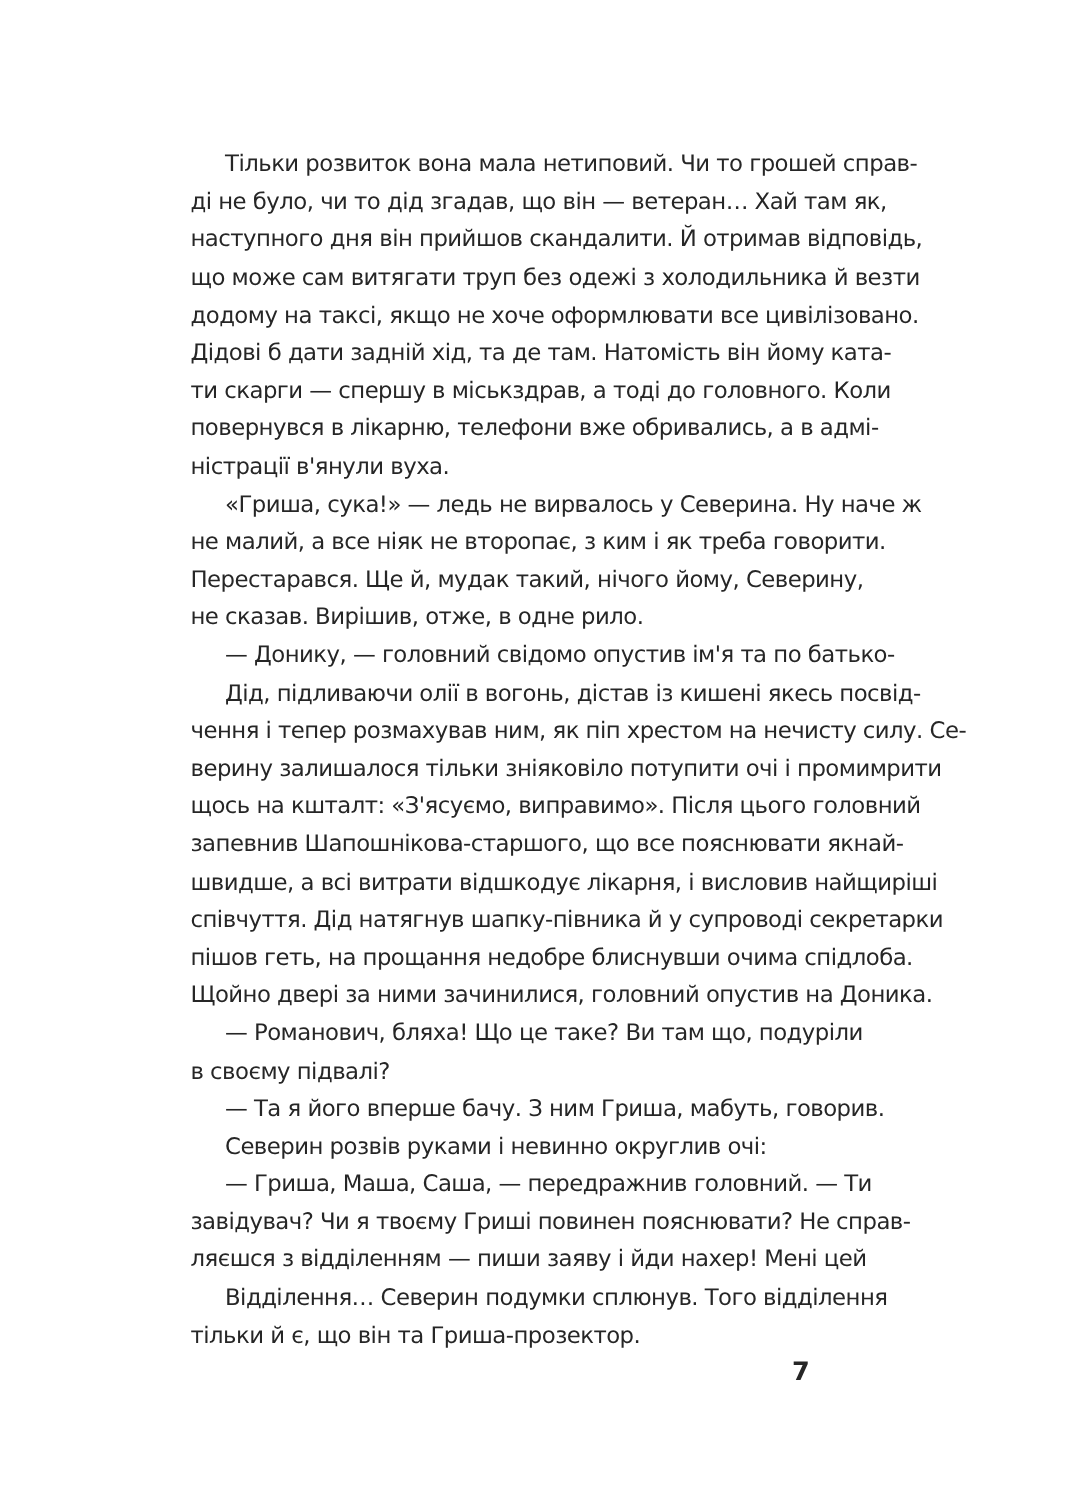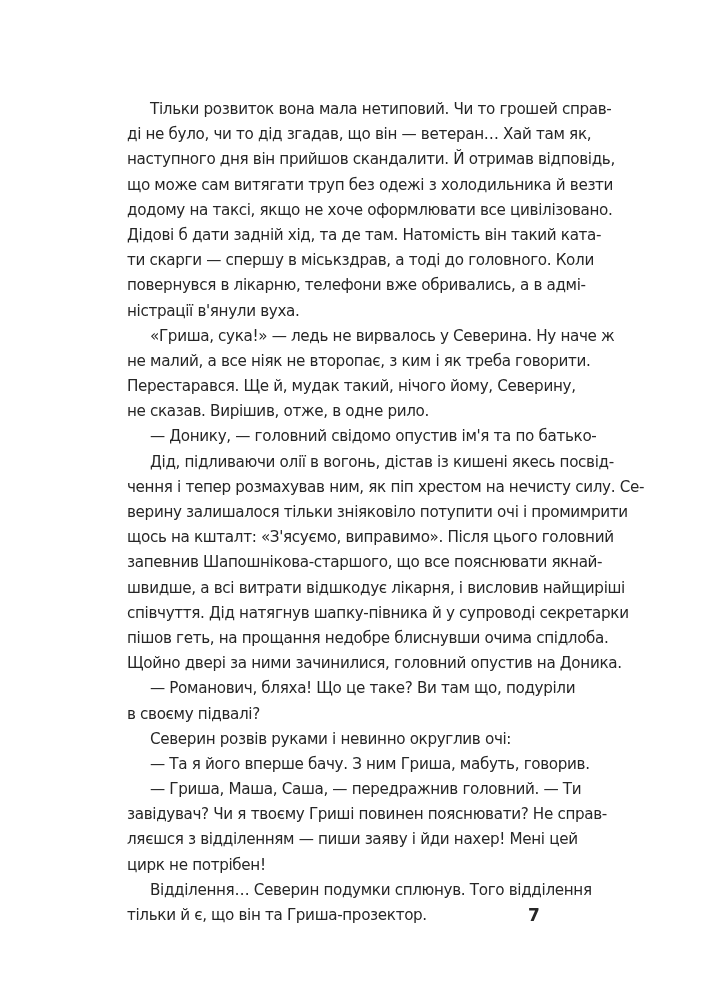--- a/index.html
+++ b/index.html
@@ -57,44 +57,43 @@
 </head>
 <body>
 
 <div class="page">
   <div class="text-block">
     <span class="line indent">Тільки розвиток вона мала нетиповий. Чи то грошей справ-</span>
     <span class="line">ді не було, чи то дід згадав, що він — ветеран… Хай там як,</span>
     <span class="line">наступного дня він прийшов скандалити. Й отримав відповідь,</span>
     <span class="line">що може сам витягати труп без одежі з холодильника й везти</span>
     <span class="line">додому на таксі, якщо не хоче оформлювати все цивілізовано.</span>
-    <span class="line">Дідові б дати задній хід, та де там. Натомість він такий ката-</span>
+    <span class="line">Дідові б дати задній хід, та де там. Натомість він йому ката-</span>
     <span class="line">ти скарги — спершу в міськздрав, а тоді до головного. Коли</span>
     <span class="line">повернувся в лікарню, телефони вже обривались, а в адмі-</span>
     <span class="line last">ністрації в'янули вуха.</span>
     <span class="line indent">«Гриша, сука!» — ледь не вирвалось у Северина. Ну наче ж</span>
     <span class="line">не малий, а все ніяк не второпає, з ким і як треба говорити.</span>
     <span class="line">Перестарався. Ще й, мудак такий, нічого йому, Северину,</span>
     <span class="line last">не сказав. Вирішив, отже, в одне рило.</span>
     <span class="line indent">— Донику, — головний свідомо опустив ім'я та по батько-</span>
     <span class="line indent">Дід, підливаючи олії в вогонь, дістав із кишені якесь посвід-</span>
     <span class="line">чення і тепер розмахував ним, як піп хрестом на нечисту силу. Се-</span>
     <span class="line">верину залишалося тільки зніяковіло потупити очі і промимрити</span>
     <span class="line">щось на кшталт: «З'ясуємо, виправимо». Після цього головний</span>
     <span class="line">запевнив Шапошнікова-старшого, що все пояснювати якнай-</span>
     <span class="line">швидше, а всі витрати відшкодує лікарня, і висловив найщиріші</span>
     <span class="line">співчуття. Дід натягнув шапку-півника й у супроводі секретарки</span>
     <span class="line">пішов геть, на прощання недобре блиснувши очима спідлоба.</span>
     <span class="line last">Щойно двері за ними зачинилися, головний опустив на Доника.</span>
     <span class="line indent">— Романович, бляха! Що це таке? Ви там що, подуріли</span>
     <span class="line last">в своєму підвалі?</span>
+    <span class="line indent last">— Та я його вперше бачу. З ним Гриша, мабуть, говорив.</span>
     <span class="line indent last">Северин розвів руками і невинно округлив очі:</span>
-    <span class="line indent last">— Та я його вперше бачу. З ним Гриша, мабуть, говорив.</span>
     <span class="line indent">— Гриша, Маша, Саша, — передражнив головний. — Ти</span>
     <span class="line">завідувач? Чи я твоєму Гриші повинен пояснювати? Не справ-</span>
     <span class="line">ляєшся з відділенням — пиши заяву і йди нахер! Мені цей</span>
-    <span class="line last">цирк не потрібен!</span>
     <span class="line indent">Відділення… Северин подумки сплюнув. Того відділення</span>
     <span class="line last">тільки й є, що він та Гриша-прозектор.</span>
   </div>
 
   <div class="page-number">7</div>
 </div>
 
 </body></html>

